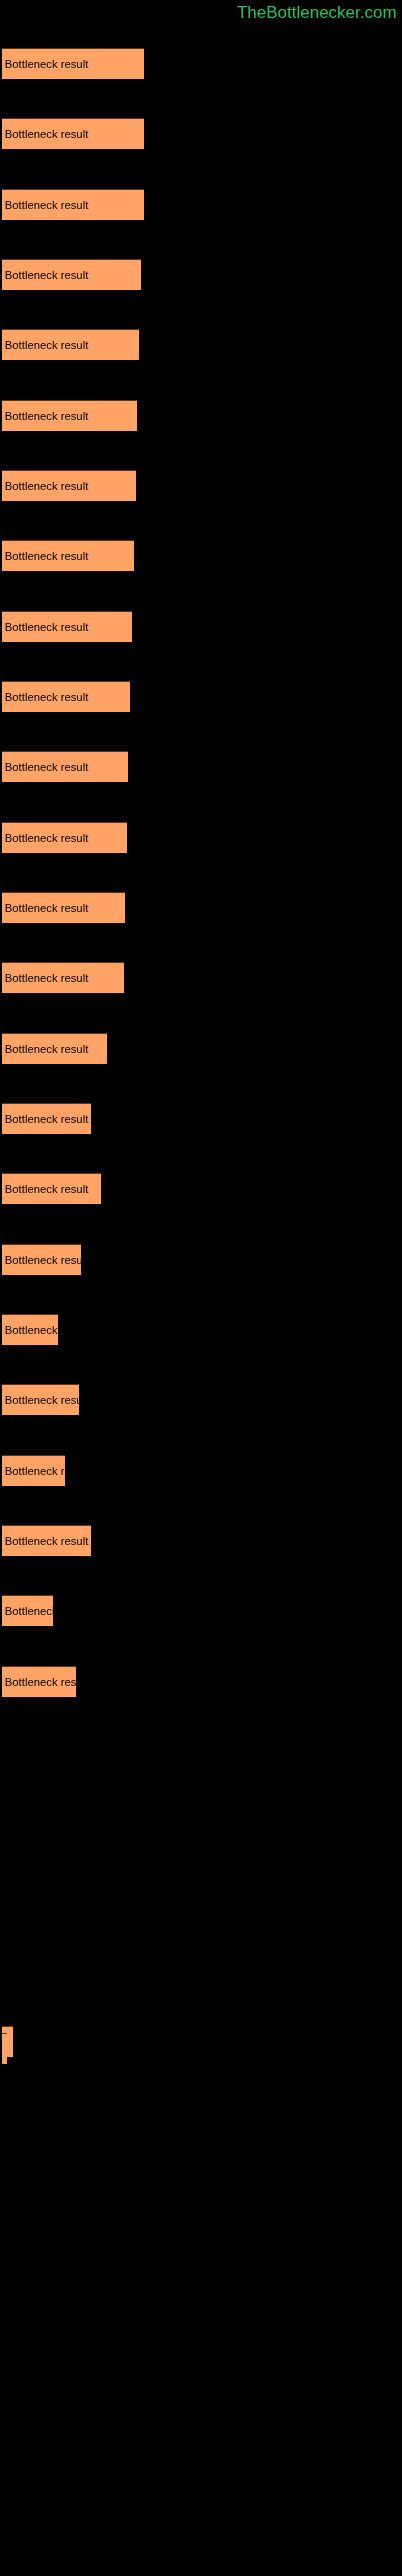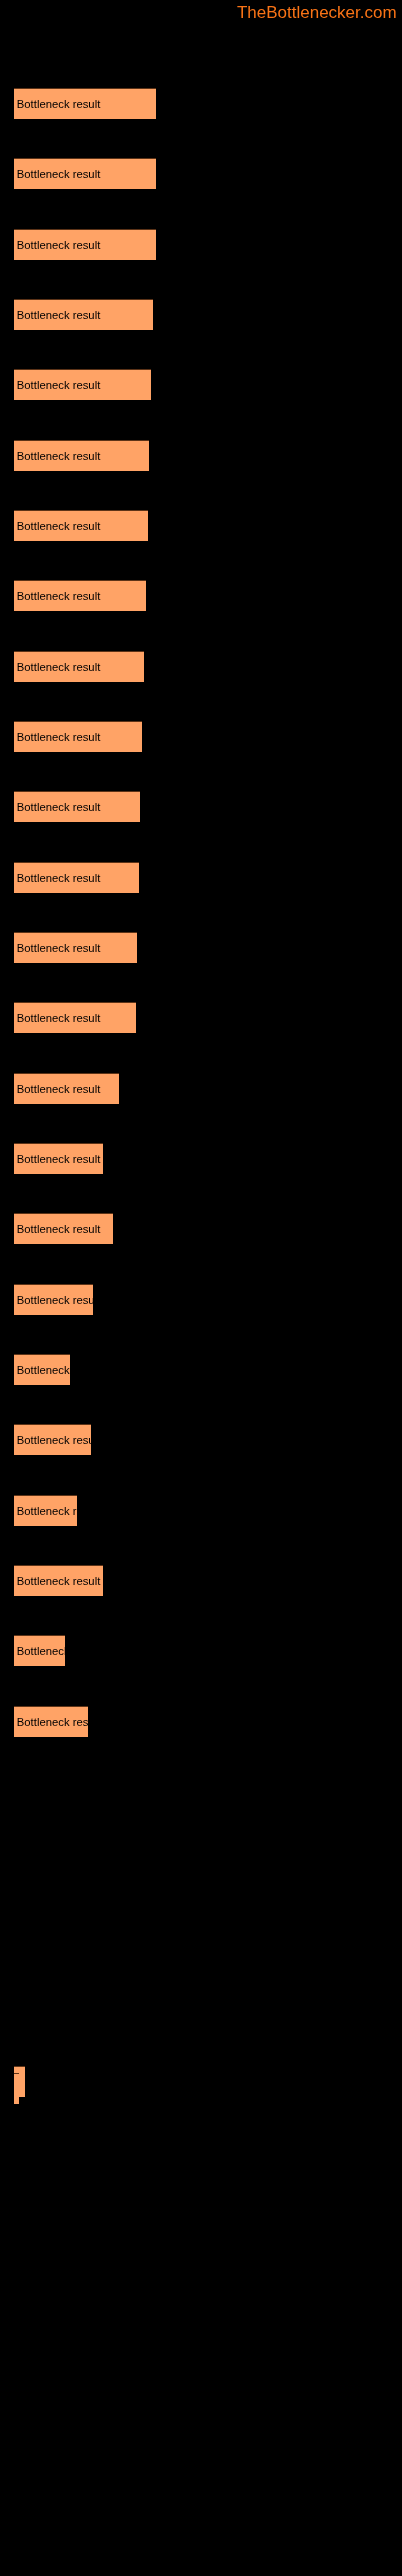--- a/index.html
+++ b/index.html
@@ -18,38 +18,37 @@
   #page-root {
     position: relative;
     width: 403px;
     height: 2576px;
     background: #000000;
   }
   .site-title {
     position: absolute;
     right: 6.4px;
     top: 1.6px;
-    color: #f97316;
+    color: #22c55e;
     font-size: 17px;
     font-family: "Liberation Sans", sans-serif;
     letter-spacing: 0px;
     white-space: nowrap;
     line-height: 21px;
   }
   .chart-area {
     position: absolute;
     left: 0;
     top: 0;
     width: 403px;
     height: 2576px;
   }
   .bar-row {
     position: absolute;
-    left: 12px;
-    margin-top: 40px;
+    left: 0;
   }
   .bar {
     position: relative;
     box-sizing: border-box;
     background: #ffa366;
     border-top: 1.6px solid #5c3317;
     height: 31px;
     overflow: hidden;
     white-space: nowrap;
   }

